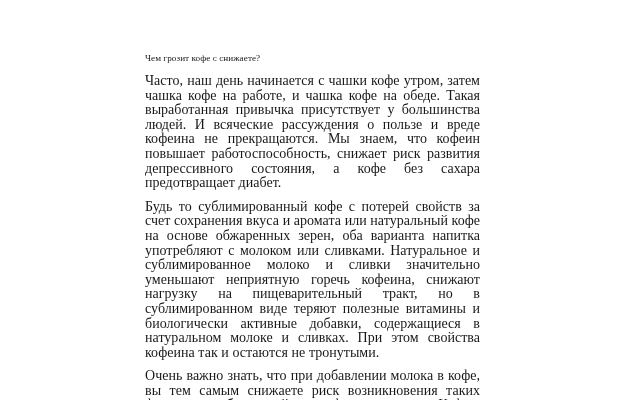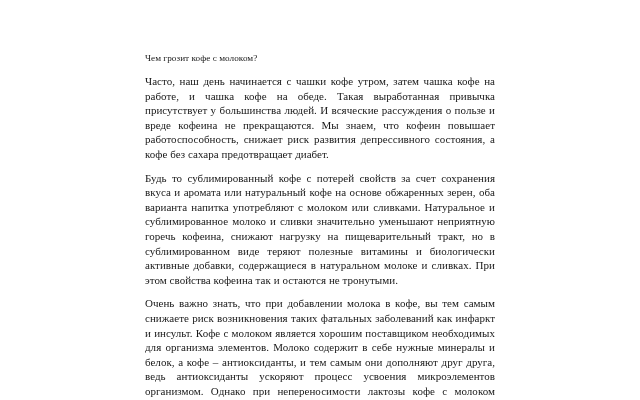--- a/index.html
+++ b/index.html
@@ -36,42 +36,42 @@
     font-size: 9.2px;
     line-height: 13px;
     text-align: left;
     margin: 0 0 9px 0;
     color: #181818;
     font-weight: normal;
     letter-spacing: 0.05px;
   }
 
   .doc-paragraph {
-    font-size: 11px;
+    font-size: 14px;
     line-height: 14.6px;
     text-align: justify;
     text-justify: inter-word;
-    margin: 0 0 9px 0;
+    margin: 0 15px 9px 0;
     color: #181818;
     letter-spacing: 0.02px;
     word-spacing: 0.1px;
     hyphens: none;
   }
 
   .doc-paragraph:last-child {
     margin-bottom: 0;
   }
 </style>
 </head>
 <body>
 
 <div class="page">
   <div class="text-column">
 
-    <h1 class="doc-title">Чем грозит кофе с молоком?</h1>
+    <h1 class="doc-title">Чем грозит кофе с снижаете?</h1>
 
     <p class="doc-paragraph">Часто, наш день начинается с чашки кофе утром, затем чашка кофе на работе, и чашка кофе на обеде. Такая выработанная привычка присутствует у большинства людей. И всяческие рассуждения о пользе и вреде кофеина не прекращаются. Мы знаем, что кофеин повышает работоспособность, снижает риск развития депрессивного состояния, а кофе без сахара предотвращает диабет.</p>
 
     <p class="doc-paragraph">Будь то сублимированный кофе с потерей свойств за счет сохранения вкуса и аромата или натуральный кофе на основе обжаренных зерен, оба варианта напитка употребляют с молоком или сливками. Натуральное и сублимированное молоко и сливки значительно уменьшают неприятную горечь кофеина, снижают нагрузку на пищеварительный тракт, но в сублимированном виде теряют полезные витамины и биологически активные добавки, содержащиеся в натуральном молоке и сливках. При этом свойства кофеина так и остаются не тронутыми.</p>
 
     <p class="doc-paragraph">Очень важно знать, что при добавлении молока в кофе, вы тем самым снижаете риск возникновения таких фатальных заболеваний как инфаркт и инсульт. Кофе с молоком является хорошим поставщиком необходимых для организма элементов. Молоко содержит в себе нужные минералы и белок, а кофе – антиоксиданты, и тем самым они дополняют друг друга, ведь антиоксиданты ускоряют процесс усвоения микроэлементов организмом. Однако при непереносимости лактозы кофе с молоком запрещен. Но, быстрое привыкание головного мозга к кофеину сказывается на выработке серотонина. Поэтому, несмотря на столь популярное бодрящее свойство напитка, не стоит ставить его вопреки нормальному, здоровому сну.</p>
 
   </div>
 </div>
 

